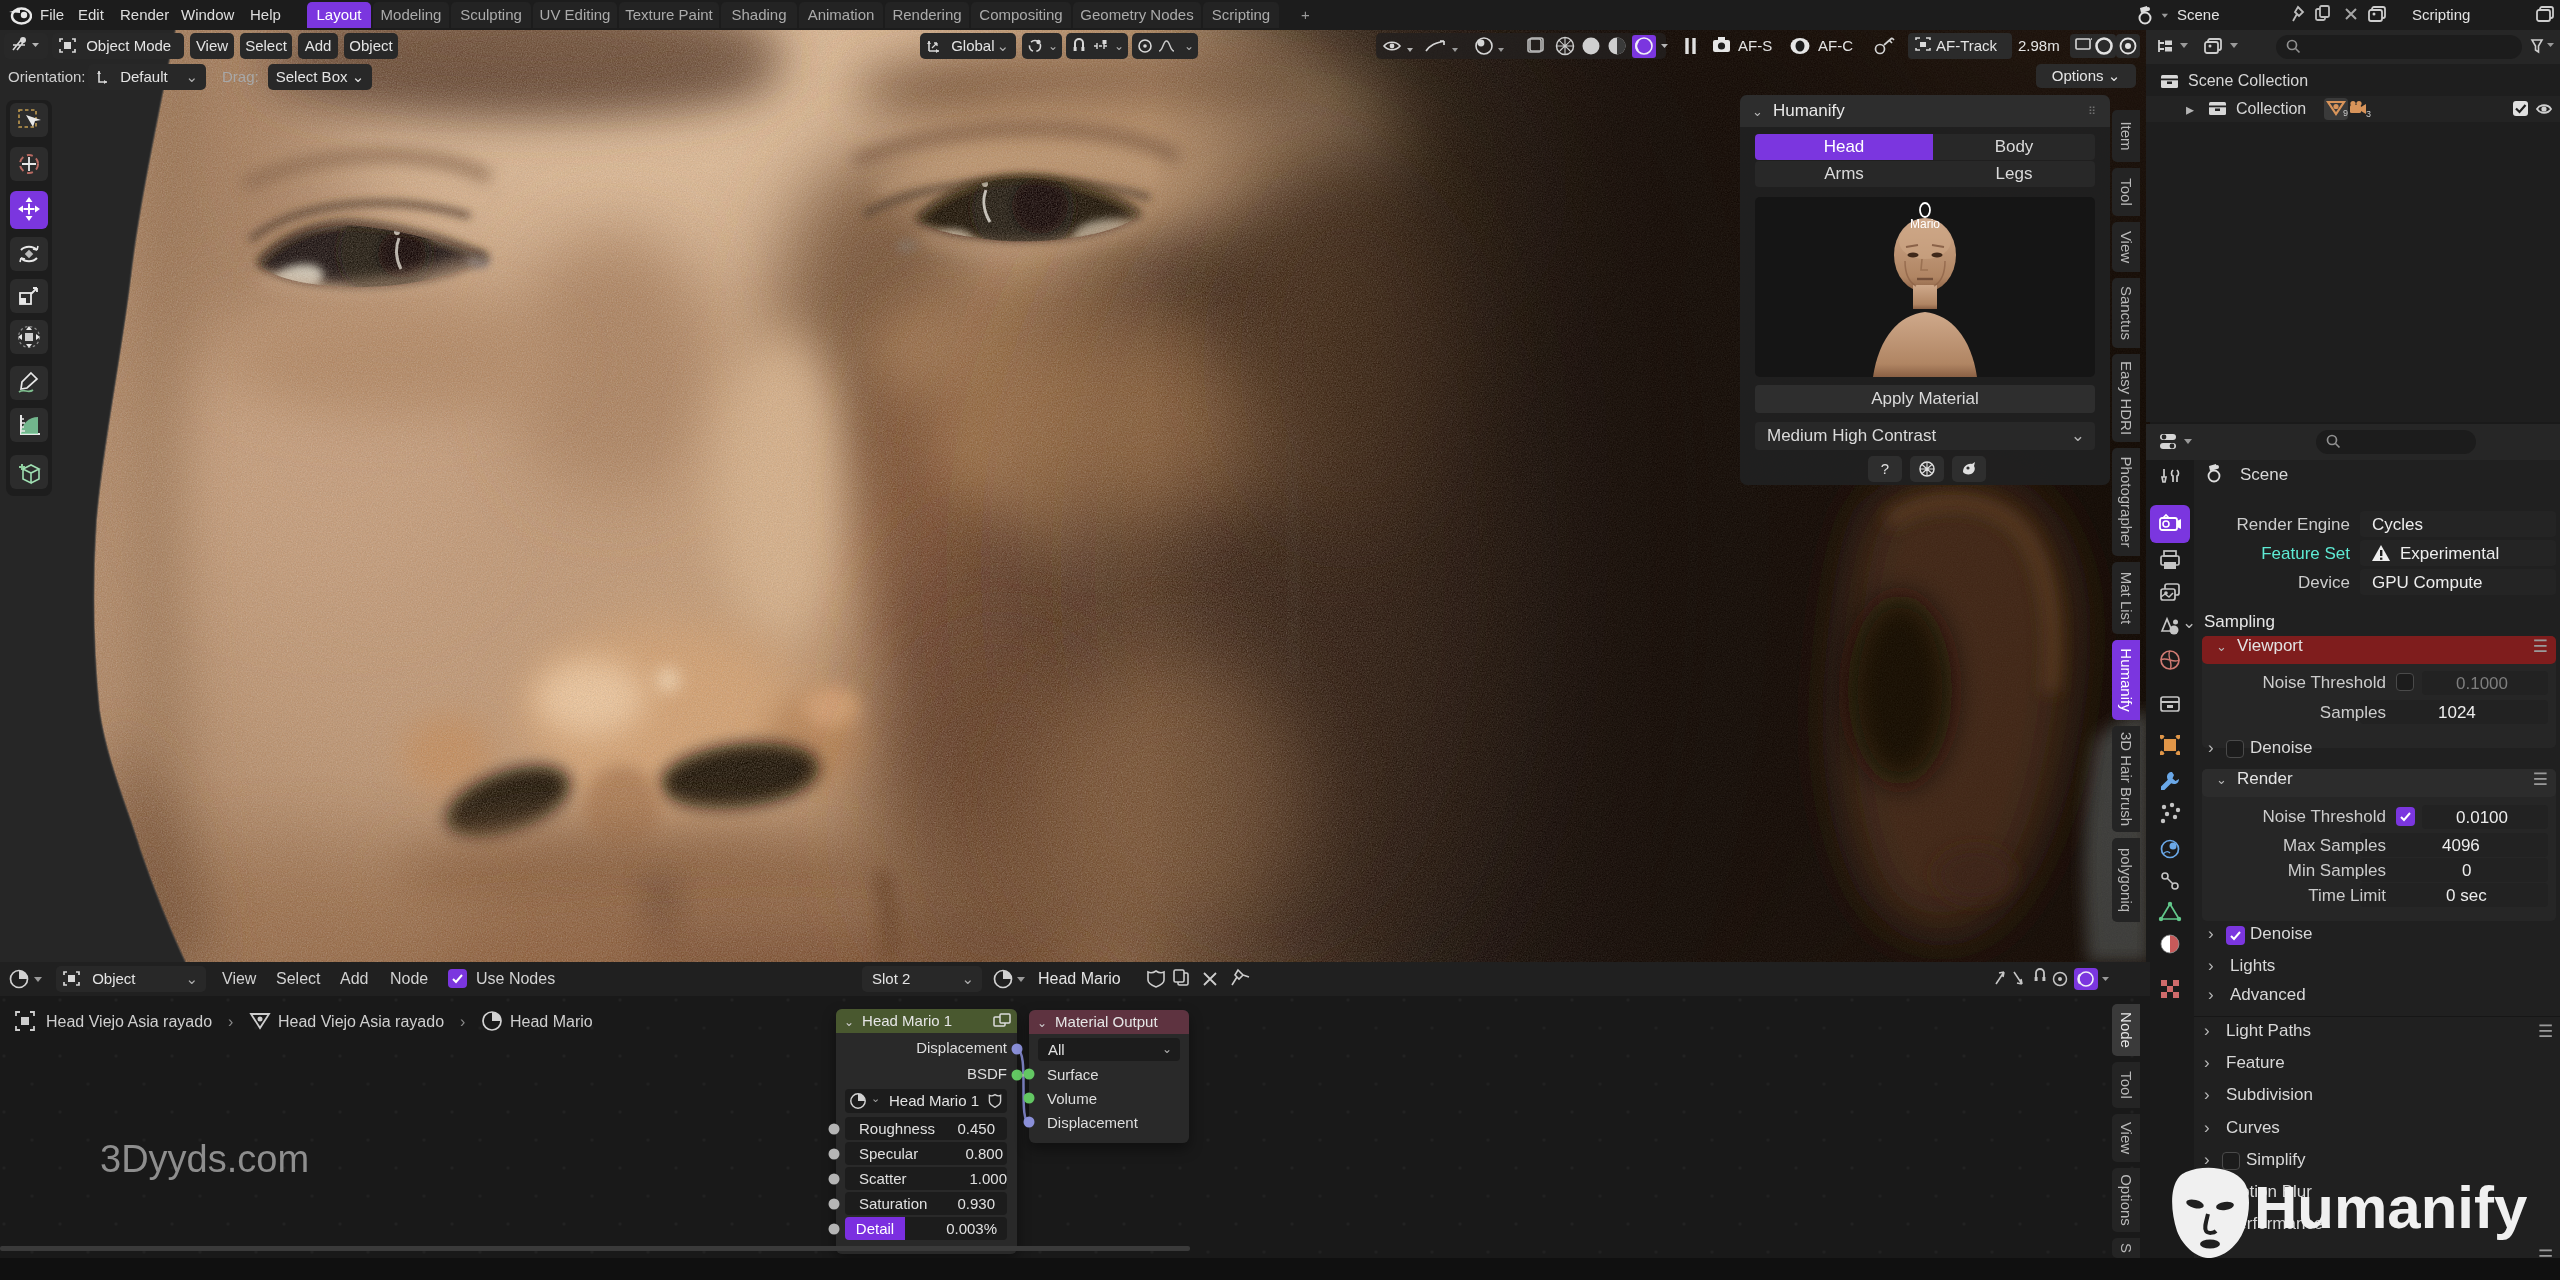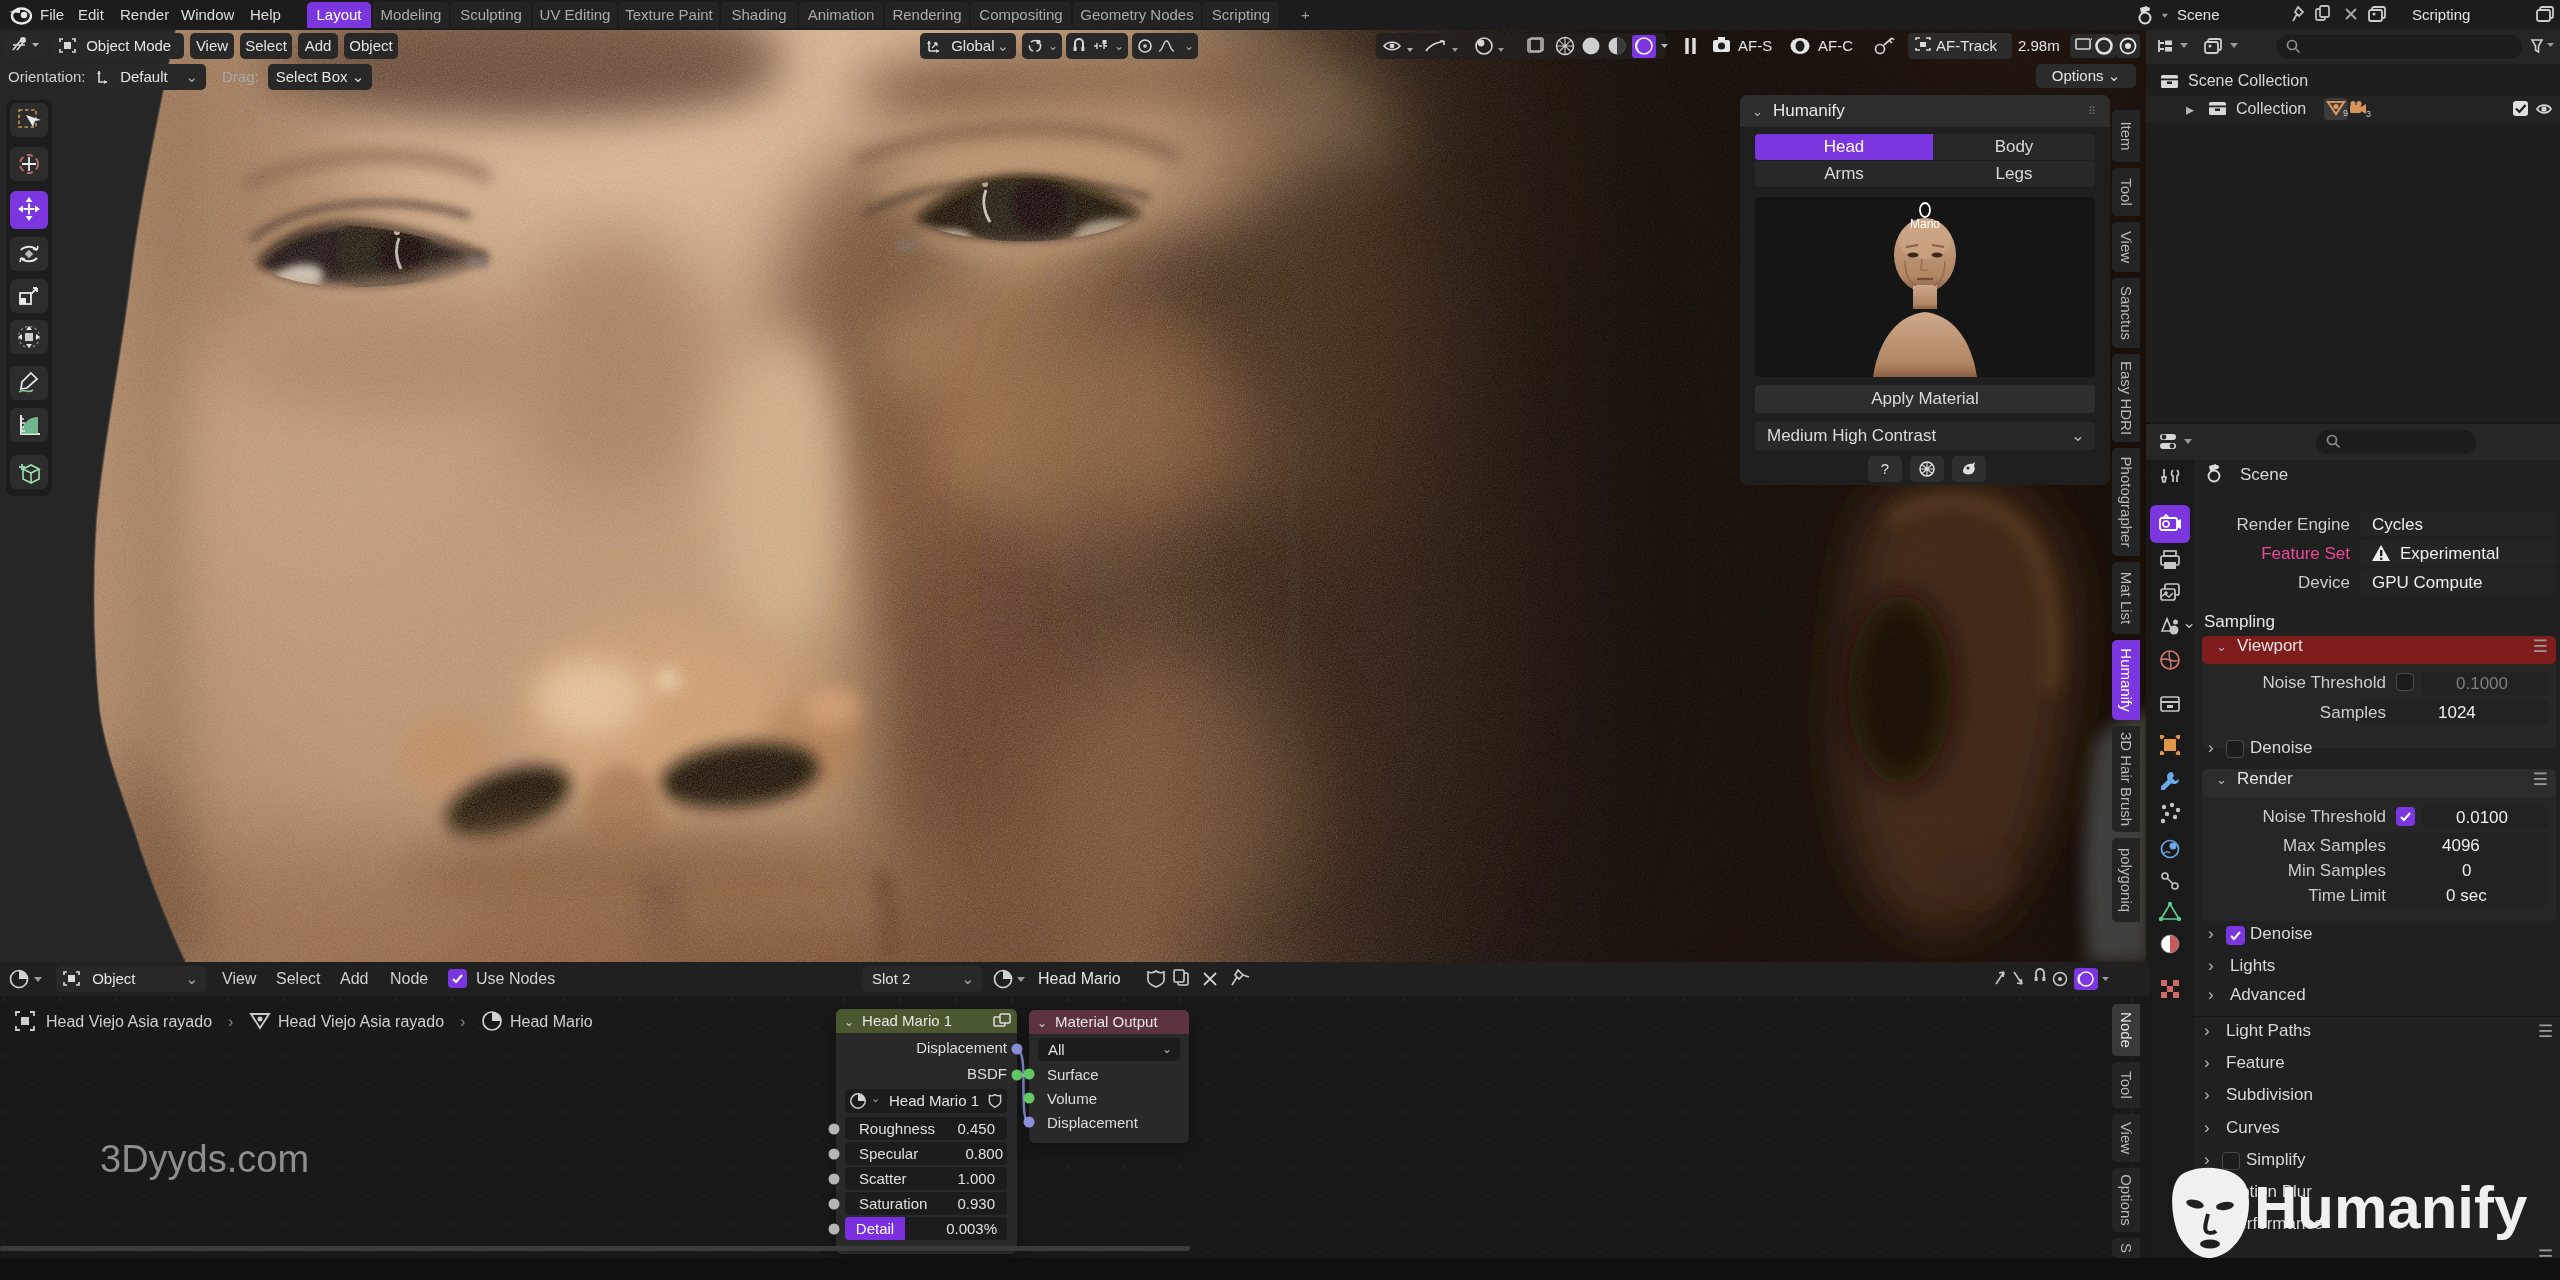--- a/index.html
+++ b/index.html
@@ -784,21 +784,21 @@
         <circle cx="8" cy="14" r="5.5" fill="none" stroke="#dcdcdc" stroke-width="1.8"></circle>
         <circle cx="11" cy="5" r="2" fill="#dcdcdc"></circle>
       </svg>
   <div class="prow" style="left:94px;top:41px">Scene</div>
 
   <div class="pfield" style="left:214px;top:87px;width:196px;height:26px"></div>
   <div class="prow" style="left:84px;top:91px;width:120px;text-align:right;color:#cccccc">Render Engine</div>
   <div class="pval" style="left:226px;top:91px">Cycles</div>
 
   <div class="pfield" style="left:214px;top:116px;width:196px;height:26px"></div>
-  <div class="prow" style="left:84px;top:120px;width:120px;text-align:right;color:#ec4899">Feature Set</div>
+  <div class="prow" style="left:84px;top:120px;width:120px;text-align:right;color:#5eead4">Feature Set</div>
   <svg style="position:absolute;left:224px;top:119px" width="22" height="20" viewBox="0 0 22 20">
         <path d="M11,2 L20,18 L2,18 Z" fill="#efefef"></path>
         <rect x="10" y="7" width="2.4" height="6" fill="#202020"></rect>
         <rect x="10" y="14.6" width="2.4" height="2.2" fill="#202020"></rect>
       </svg>
   <div class="pval" style="left:254px;top:120px">Experimental</div>
 
   <div class="pfield" style="left:214px;top:145px;width:196px;height:26px"></div>
   <div class="prow" style="left:84px;top:149px;width:120px;text-align:right;color:#cccccc">Device</div>
   <div class="pval" style="left:226px;top:149px">GPU Compute</div>
@@ -1013,21 +1013,21 @@
             <path d="M10,2 A8,8 0 0 1 18,10 L10,10 Z" fill="#d2d2d2"></path>
           </svg>
       <span style="position:absolute;left:26px;top:3px;color:#a5a5a5;font-size:11px">⌄</span>
       <span style="position:absolute;left:44px;top:3px;color:#e2e2e2;font-size:15px">Head Mario 1</span>
       <svg width="14" height="16" viewBox="0 0 20 22" style="position:absolute;right:5px;top:4px">
             <path d="M10,2 C13,4 16,4 18,3 L18,11 C18,16 10,20 10,20 C10,20 2,16 2,11 L2,3 C4,4 7,4 10,2 Z" fill="none" stroke="#cdcdcd" stroke-width="2"></path>
           </svg>
     </div>
     <div style="position:absolute;left:9px;top:108px;width:162px;height:23px;background:#1c1c1c;border-radius:4px;color:#e0e0e0;font-size:15px;line-height:23px"><span style="margin-left:14px">Roughness</span><span style="float:right;margin-right:12px">0.450</span></div>
     <div style="position:absolute;left:9px;top:133px;width:162px;height:23px;background:#1c1c1c;border-radius:4px;color:#e0e0e0;font-size:15px;line-height:23px"><span style="margin-left:14px">Specular</span><span style="float:right;margin-right:4px">0.800</span></div>
-    <div style="position:absolute;left:9px;top:158px;width:162px;height:23px;background:#1c1c1c;border-radius:4px;color:#e0e0e0;font-size:15px;line-height:23px"><span style="margin-left:14px">Scatter</span><span style="float:right;margin-right:12px">1.000</span></div>
+    <div style="position:absolute;left:9px;top:158px;width:162px;height:23px;background:#1c1c1c;border-radius:4px;color:#e0e0e0;font-size:15px;line-height:23px"><span style="margin-left:14px">Scatter</span><span style="float:right;margin-right:0">1.000</span></div>
     <div style="position:absolute;left:9px;top:183px;width:162px;height:23px;background:#1c1c1c;border-radius:4px;color:#e0e0e0;font-size:15px;line-height:23px"><span style="margin-left:14px">Saturation</span><span style="float:right;margin-right:12px">0.930</span></div>
     <div style="position:absolute;left:9px;top:208px;width:60px;height:23px;background:#7b2fe0;border-radius:4px 0 0 4px;color:#fff;font-size:15px;line-height:23px;text-align:center">Detail</div>
     <div style="position:absolute;left:69px;top:208px;width:102px;height:23px;background:#1c1c1c;border-radius:0 4px 4px 0;color:#e0e0e0;font-size:15px;line-height:23px">
           <span style="float:right;margin-right:10px">0.003%</span>
         </div>
   </div>
   <svg style="position:absolute;left:828px;top:47px" width="200" height="245" viewBox="0 0 200 245">
     <circle cx="189" cy="40" r="5.5" fill="#8a8fd8"></circle>
     <circle cx="189" cy="66" r="5.5" fill="#63c763"></circle>
     <circle cx="6" cy="120" r="5.5" fill="#b5b5b5"></circle>

